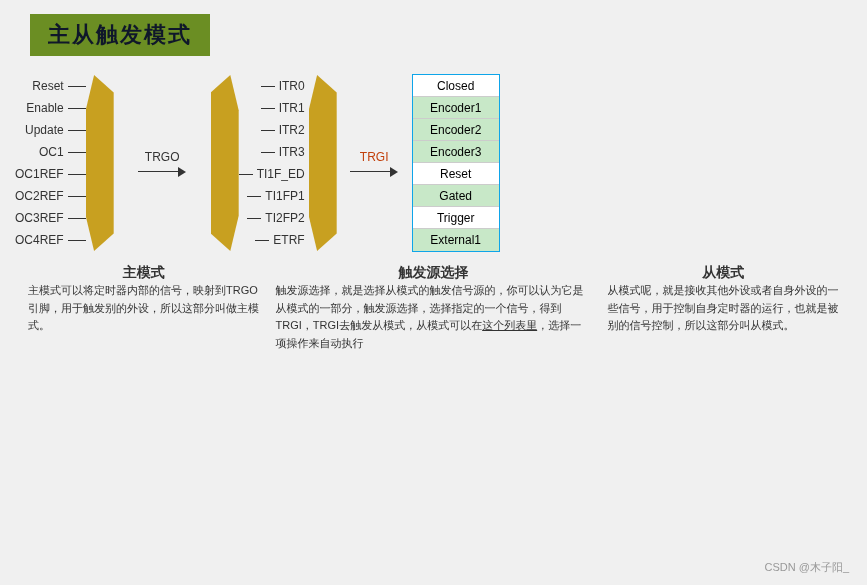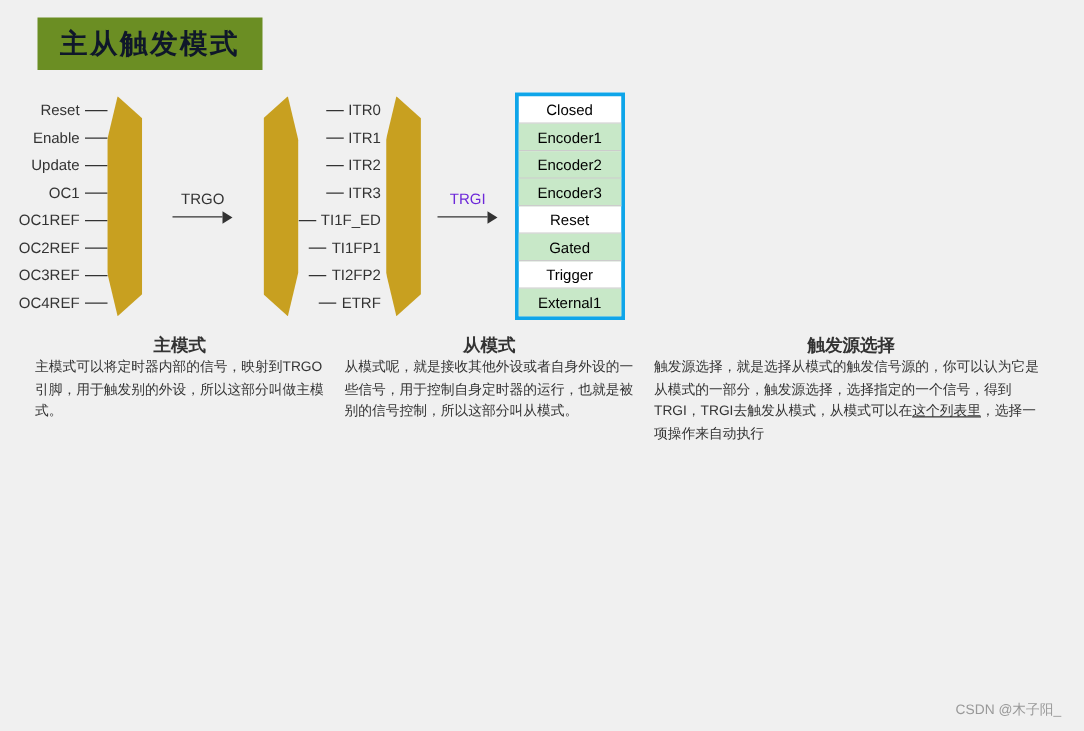--- a/index.html
+++ b/index.html
@@ -43,21 +43,21 @@
     .signal-row {
       display: flex;
       align-items: center;
       height: 22px;
     }
 
     
     .output-box {
       display: flex;
       flex-direction: column;
-      border: 3px solid #0ea5e9;
+      border: 1px solid #0ea5e9;
       background: white;
       min-width: 90px;
     }
 
     .output-box-item {
       font-size: 12px;
       padding: 2px 10px;
       border-bottom: 1px solid #ccc;
       text-align: center;
       height: 22px;
@@ -218,21 +218,21 @@
       <div class="signal-row">
         <span style="display:inline-block;width:14px;height:1px;background:#333;"></span>
         <span class="signal-label" style="padding-left:4px;">ETRF</span>
       </div>
     </div>
 
     <div style="width:28px;height:176px;background:#c8a020;clip-path:polygon(30% 0%, 100% 10%, 100% 90%, 30% 100%, 0% 80%, 0% 20%);flex-shrink:0;"></div>
   </div>
 
   <div style="display:flex;flex-direction:column;align-items:center;justify-content:center;width:75px;height:176px;">
-    <span style="font-size:12px;color:#6d28d9;margin-bottom:3px;">TRGI</span>
+    <span style="font-size:12px;color:#c2410c;margin-bottom:3px;">TRGI</span>
     <div style="display:flex;align-items:center;">
       <div style="width:40px;height:1px;background:#333;"></div>
       <div style="width:0;height:0;border-top:5px solid transparent;border-bottom:5px solid transparent;border-left:8px solid #333;"></div>
     </div>
   </div>
 
   <div class="output-box" style="min-width:88px;">
     <div class="output-box-item">Closed</div>
     <div class="output-box-item highlighted">Encoder1</div>
     <div class="output-box-item highlighted">Encoder2</div>
@@ -247,28 +247,28 @@
 
 <div class="desc-section" style="margin-top:12px;">
 
   <div class="desc-block" style="flex:1.1; padding: 0 8px;">
     <div class="desc-title">主模式</div>
     <div class="desc-text">
       主模式可以将定时器内部的信号，映射到TRGO引脚，用于触发别的外设，所以这部分叫做主模式。
     </div>
   </div>
 
+  <div class="desc-block" style="flex:1.5; padding: 0 8px;">
+    <div class="desc-title">触发源选择</div>
+    <div class="desc-text">
+      触发源选择，就是选择从模式的触发信号源的，你可以认为它是从模式的一部分，触发源选择，选择指定的一个信号，得到TRGI，TRGI去触发从模式，从模式可以在<span class="underline-link">这个列表里</span>，选择一项操作来自动执行
+    </div>
+  </div>
+
   <div class="desc-block" style="flex:1.1; padding: 0 8px;">
     <div class="desc-title">从模式</div>
     <div class="desc-text">
       从模式呢，就是接收其他外设或者自身外设的一些信号，用于控制自身定时器的运行，也就是被别的信号控制，所以这部分叫从模式。
     </div>
   </div>
-
-  <div class="desc-block" style="flex:1.5; padding: 0 8px;">
-    <div class="desc-title">触发源选择</div>
-    <div class="desc-text">
-      触发源选择，就是选择从模式的触发信号源的，你可以认为它是从模式的一部分，触发源选择，选择指定的一个信号，得到TRGI，TRGI去触发从模式，从模式可以在<span class="underline-link">这个列表里</span>，选择一项操作来自动执行
-    </div>
-  </div>
 </div>
 
 <div class="watermark">CSDN @木子阳_</div>
 
 </body></html>

